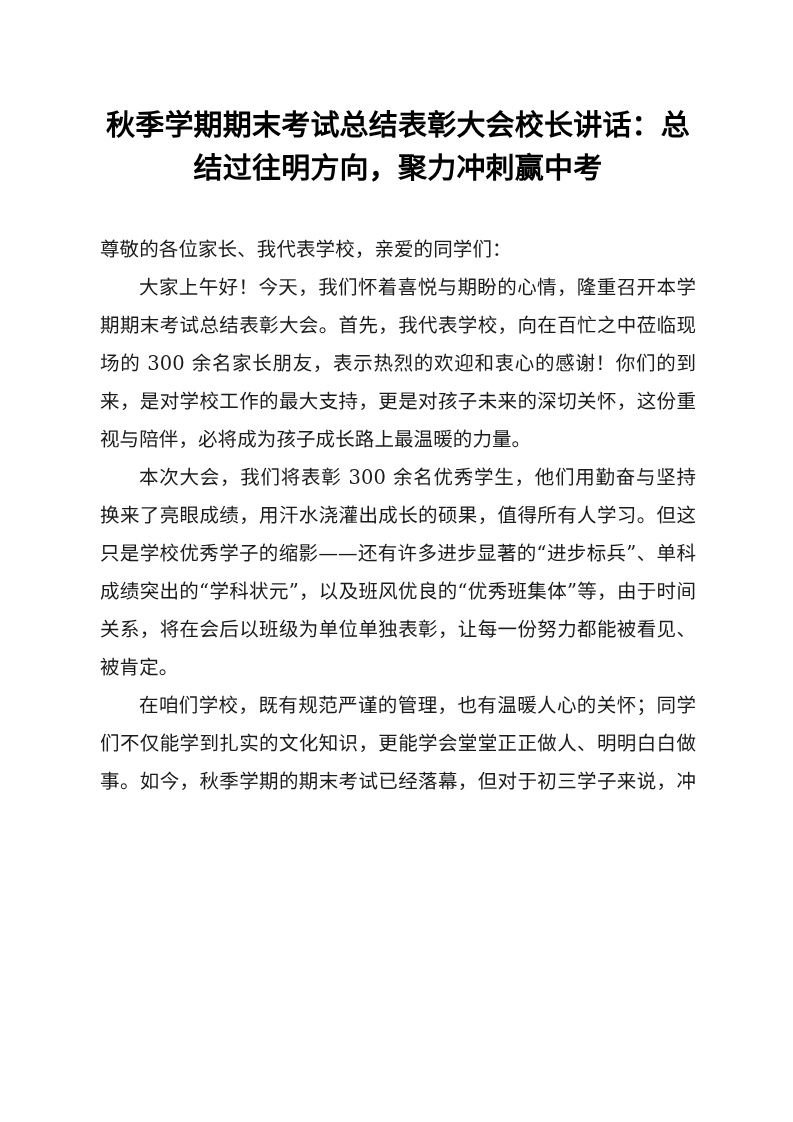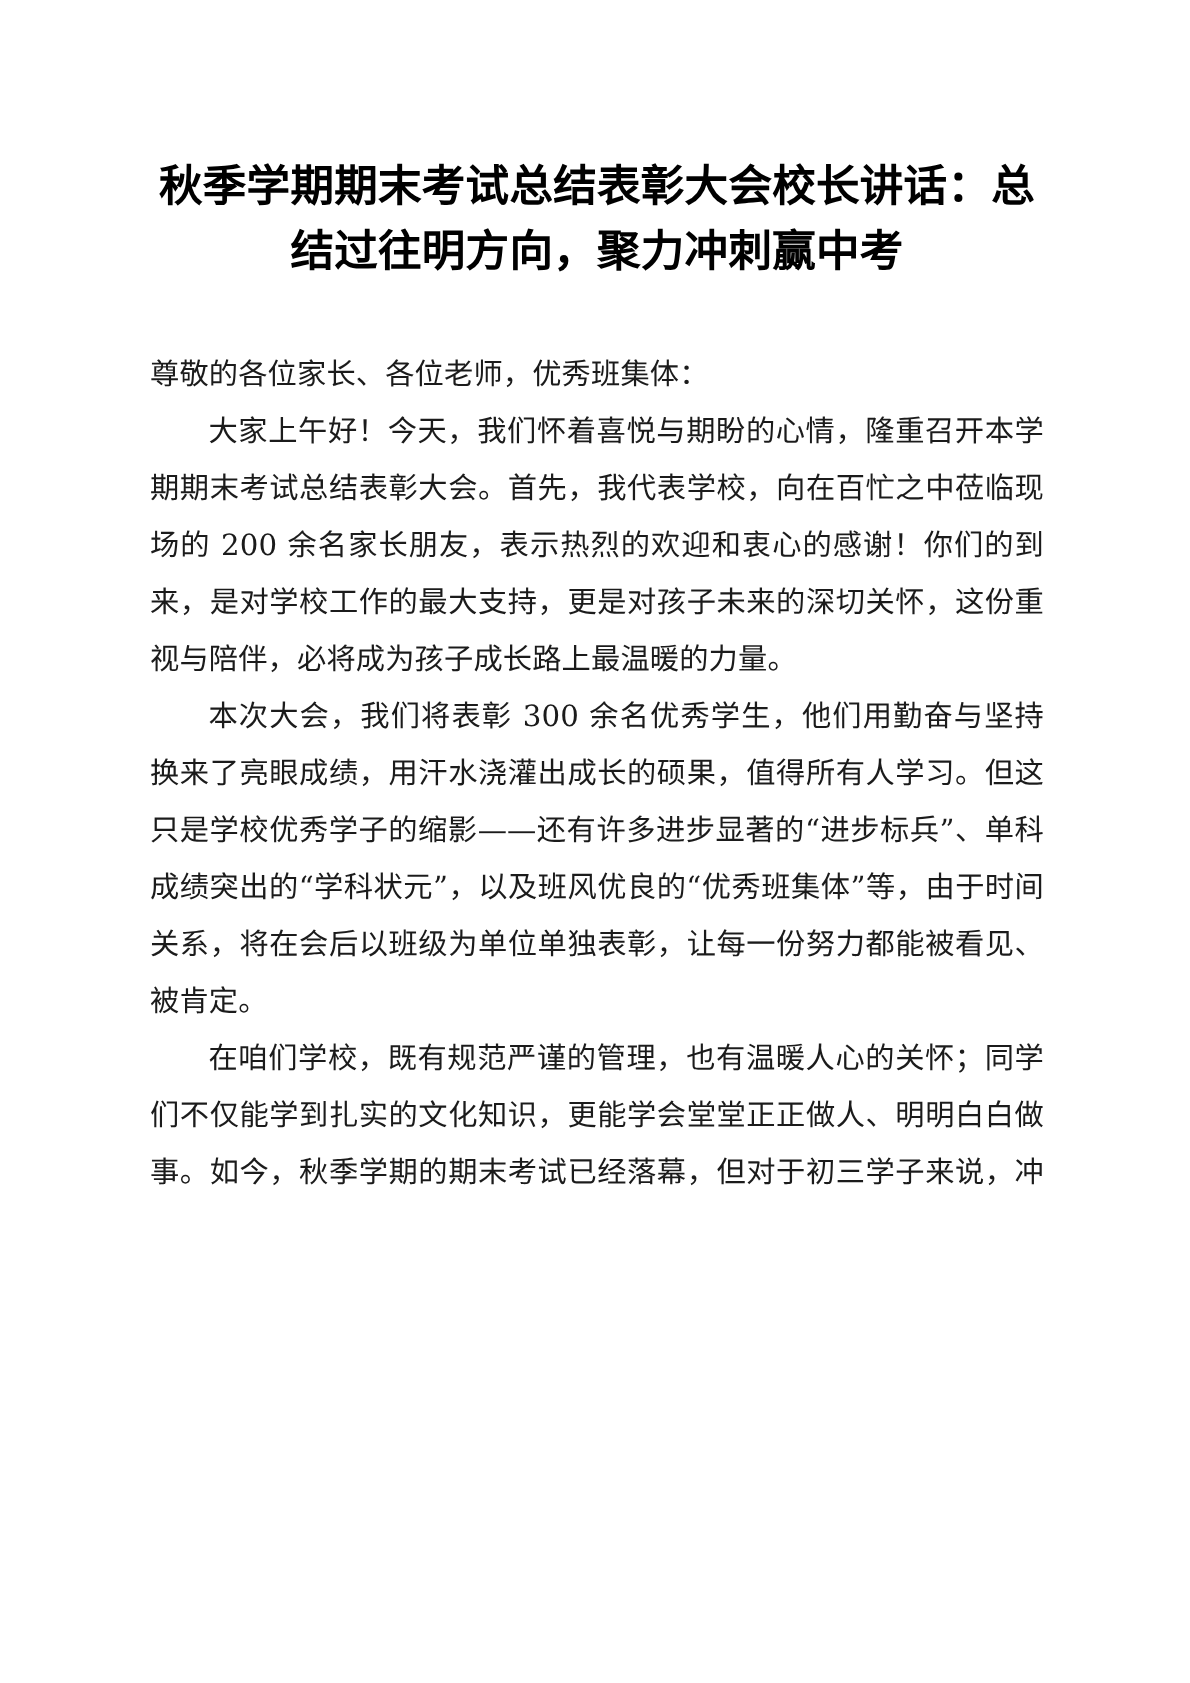--- a/index.html
+++ b/index.html
@@ -82,23 +82,23 @@
 <body>
 
 <div class="page">
 
   <div class="doc-body">
 
     <h1 class="doc-title">秋季学期期末考试总结表彰大会校长讲话：总结过往明方向，聚力冲刺赢中考</h1>
 
     <div class="para-block">
 
-      <p class="para">尊敬的各位家长、各位老师，优秀班集体：</p>
+      <p class="para">尊敬的各位家长、我代表学校，亲爱的同学们：</p>
 
-      <p class="para indent">大家上午好！今天，我们怀着喜悦与期盼的心情，隆重召开本学期期末考试总结表彰大会。首先，我代表学校，向在百忙之中莅临现场的 200 余名家长朋友，表示热烈的欢迎和衷心的感谢！你们的到来，是对学校工作的最大支持，更是对孩子未来的深切关怀，这份重视与陪伴，必将成为孩子成长路上最温暖的力量。</p>
+      <p class="para indent">大家上午好！今天，我们怀着喜悦与期盼的心情，隆重召开本学期期末考试总结表彰大会。首先，我代表学校，向在百忙之中莅临现场的 300 余名家长朋友，表示热烈的欢迎和衷心的感谢！你们的到来，是对学校工作的最大支持，更是对孩子未来的深切关怀，这份重视与陪伴，必将成为孩子成长路上最温暖的力量。</p>
 
       <p class="para indent">本次大会，我们将表彰 300 余名优秀学生，他们用勤奋与坚持换来了亮眼成绩，用汗水浇灌出成长的硕果，值得所有人学习。但这只是学校优秀学子的缩影——还有许多进步显著的“进步标兵”、单科成绩突出的“学科状元”，以及班风优良的“优秀班集体”等，由于时间关系，将在会后以班级为单位单独表彰，让每一份努力都能被看见、被肯定。</p>
 
       <p class="para indent">在咱们学校，既有规范严谨的管理，也有温暖人心的关怀；同学们不仅能学到扎实的文化知识，更能学会堂堂正正做人、明明白白做事。如今，秋季学期的期末考试已经落幕，但对于初三学子来说，冲刺中考的关键战役才刚刚打响！目前，学校各学科教学已基本完成，接下来将进入多轮系统复习备考阶段。大家要牢记，所有的积累与付出，最终都将指向中考这一核心目标——所以今天的会议，秋季学期的期末考试已经落幕，更是为冲刺中考的加油鼓劲！</p>
 
     </div>
   </div>
 
   <div class="page-footer">— 1 —</div>
 

